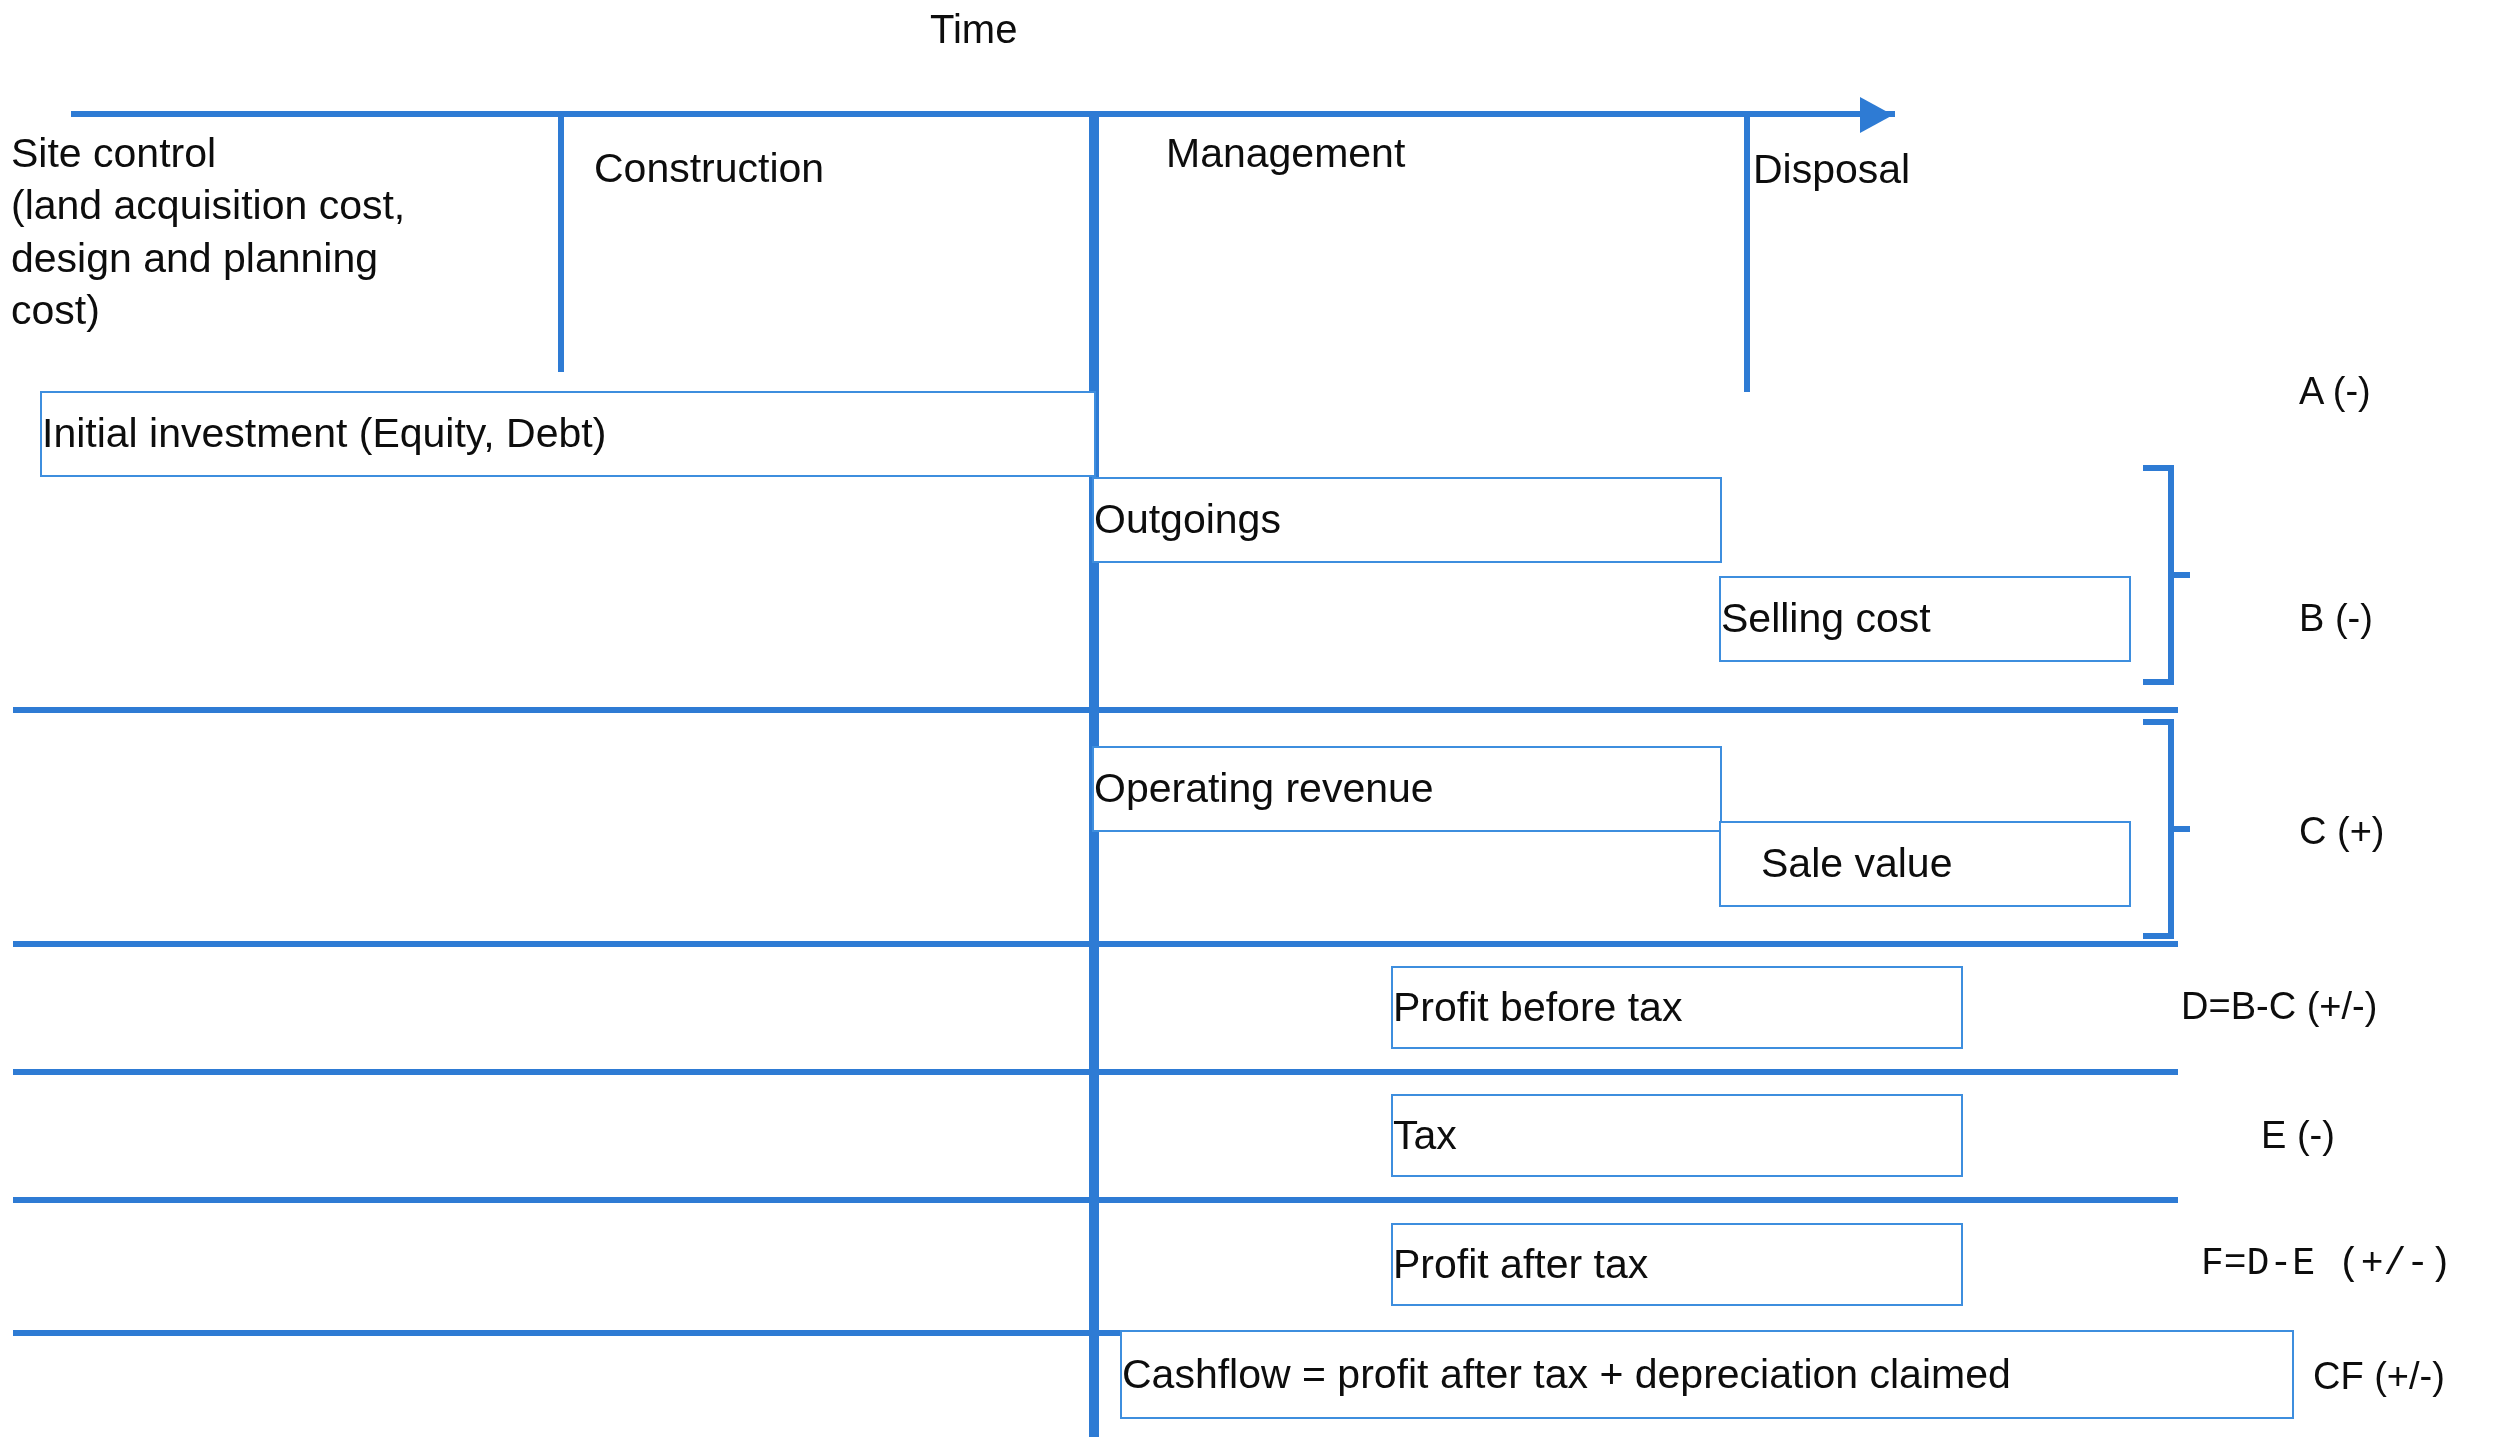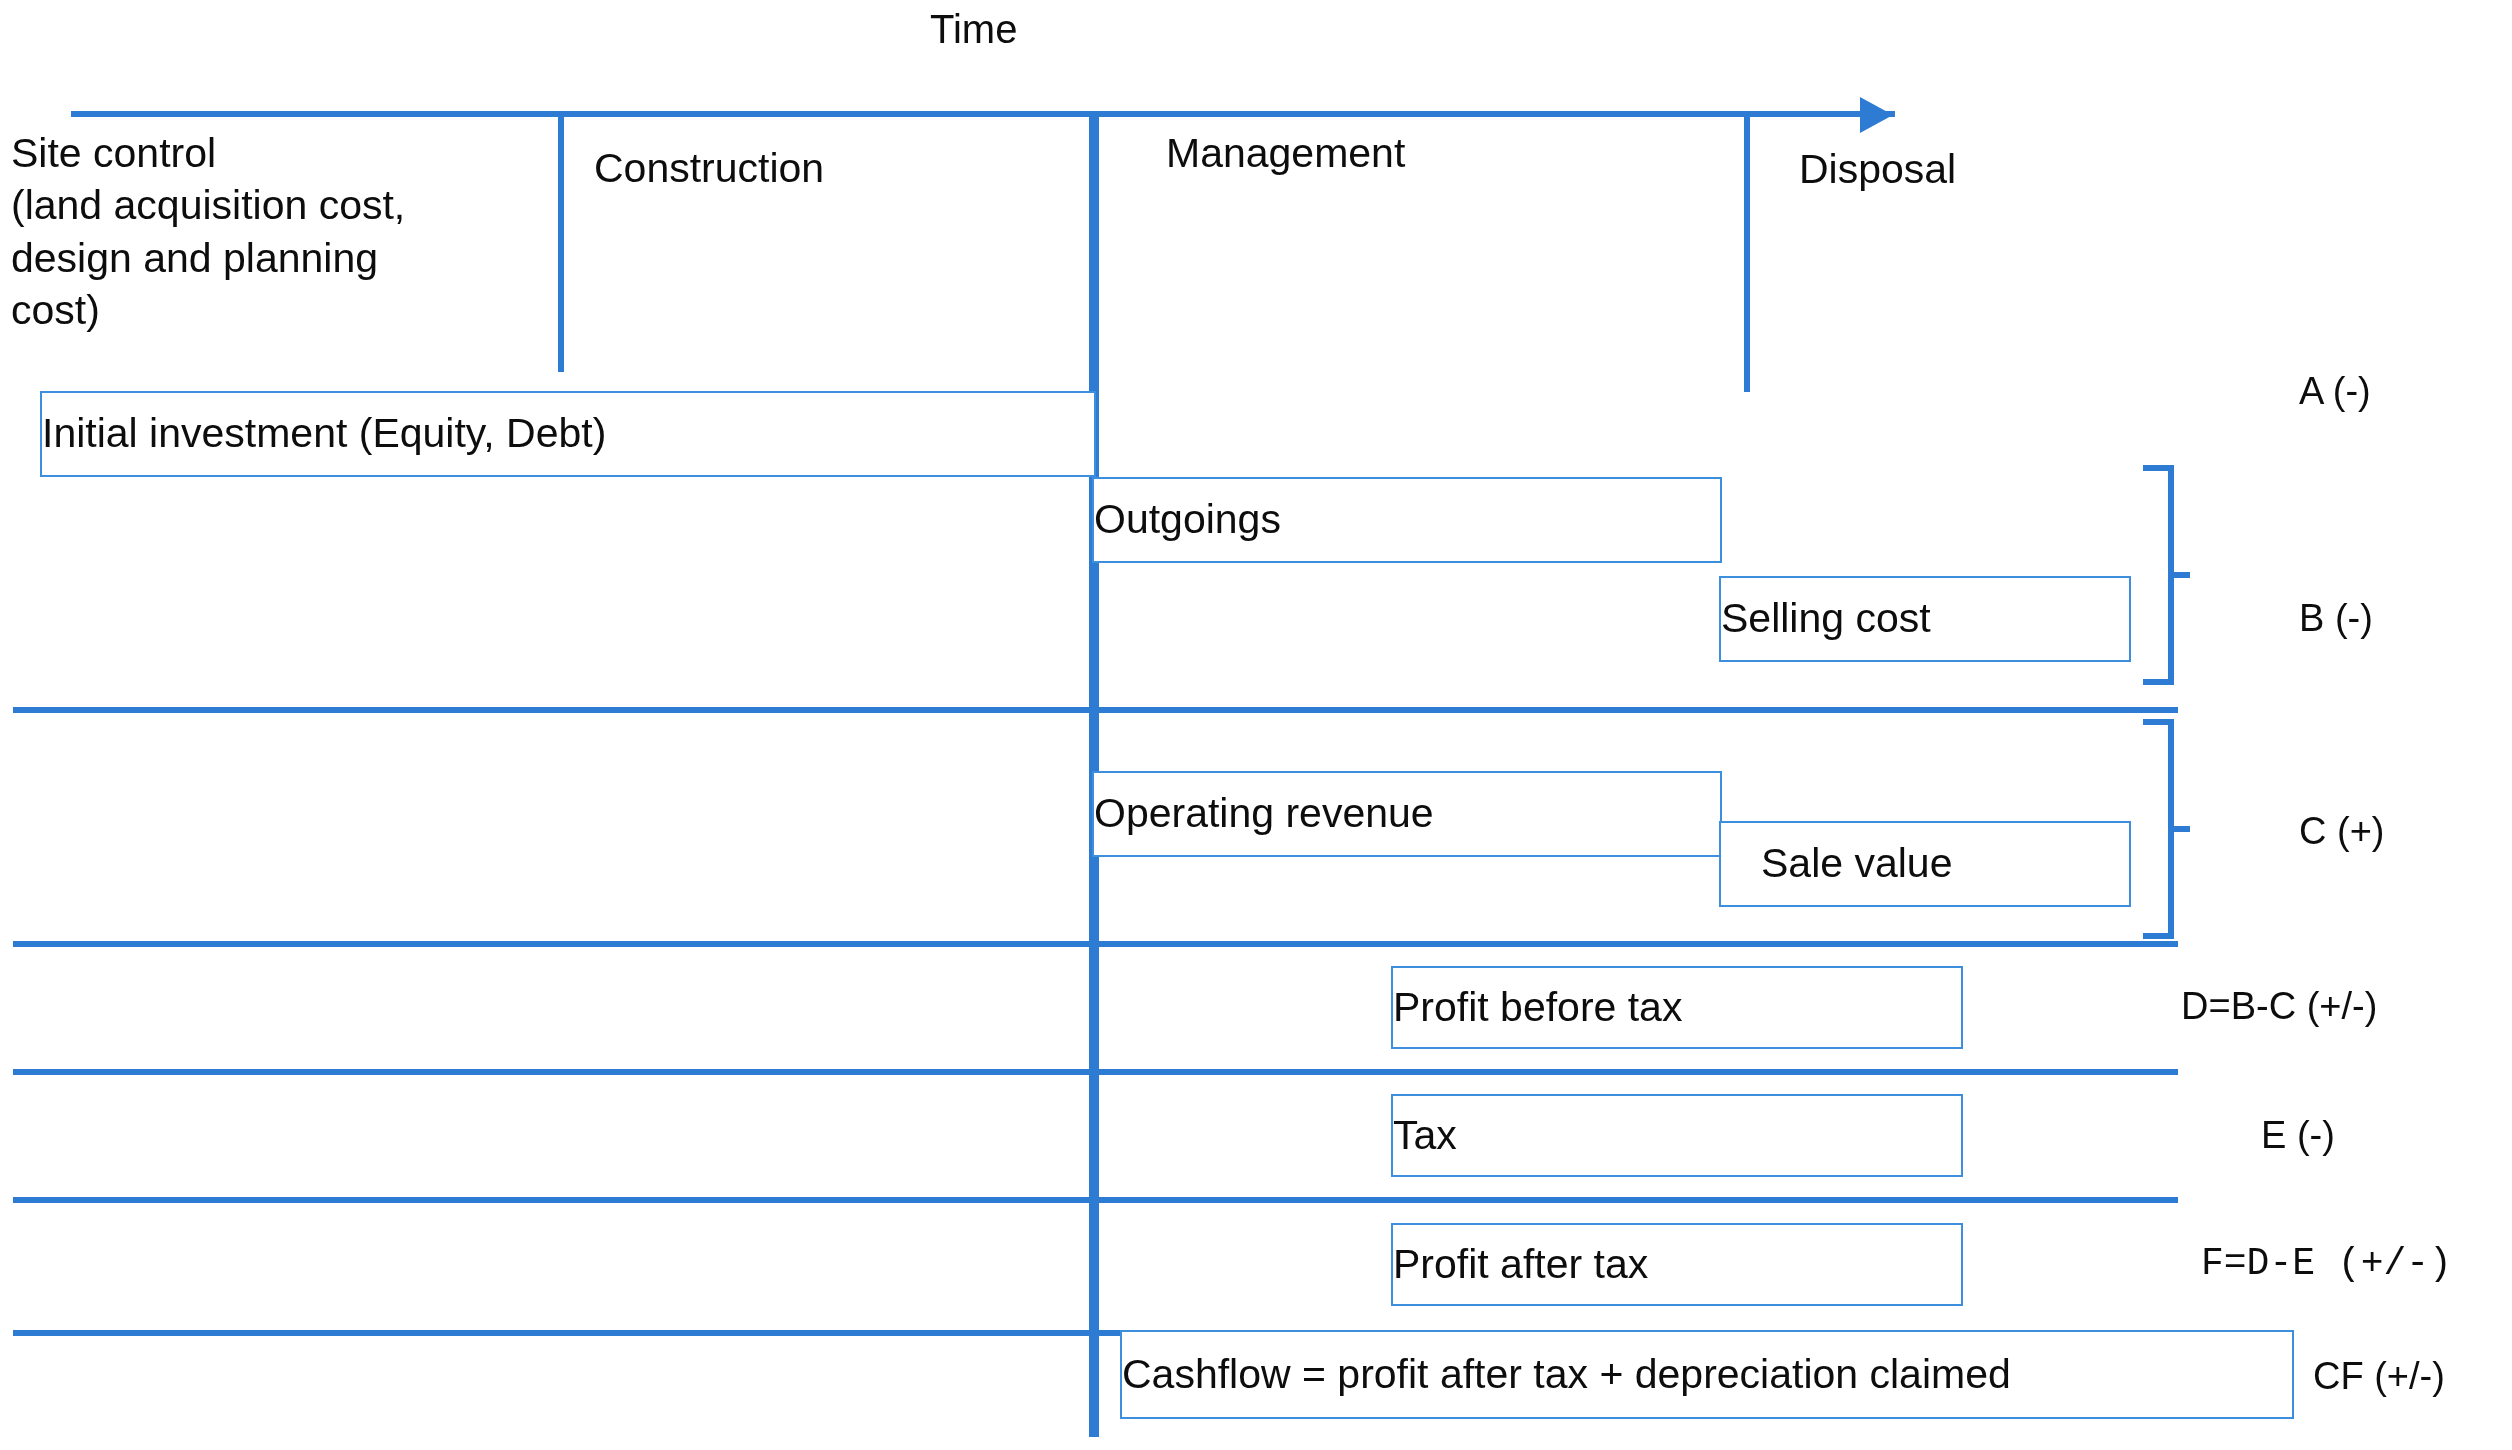--- a/index.html
+++ b/index.html
@@ -102,41 +102,41 @@
   <div class="vline" style="left:558px; top:116px; height:256px;"></div>
   <div class="vline-thick" style="left:1089px; top:116px; height:1321px;"></div>
   <div class="vline" style="left:1744px; top:116px; height:276px;"></div>
 
   <div class="phase" style="left:11px; top:127px; width:525px; white-space:pre-line;">Site control
 (land acquisition cost,
 design and planning
 cost)</div>
   <div class="phase" style="left:594px; top:142px;">Construction</div>
   <div class="phase" style="left:1166px; top:127px;">Management</div>
-  <div class="phase" style="left:1799px; top:143px;">Disposal</div>
+  <div class="phase" style="left:1753px; top:143px;">Disposal</div>
 
   <div class="box" style="left:40px; top:391px; width:1056px; height:86px;">
     <span class="box-label">Initial investment (Equity, Debt)</span>
   </div>
   <div class="rlabel" style="left:2299px; top:370px;">A (-)</div>
 
   <div class="box" style="left:1092px; top:477px; width:630px; height:86px;">
     <span class="box-label">Outgoings</span>
   </div>
   <div class="box" style="left:1719px; top:576px; width:412px; height:86px;">
     <span class="box-label">Selling cost</span>
   </div>
 
   <div class="brace" style="left:2143px; top:465px; height:220px;"></div>
   <div class="brace-nub" style="left:2172px; top:572px;"></div>
   <div class="rlabel" style="left:2299px; top:597px;">B (-)</div>
 
   <div class="hline" style="left:12.7px; top:707px; width:2165px;"></div>
 
-  <div class="box" style="left:1092px; top:771px; width:630px; height:86px;">
+  <div class="box" style="left:1092px; top:746px; width:630px; height:86px;">
     <span class="box-label">Operating revenue</span>
   </div>
   <div class="box" style="left:1719px; top:821px; width:412px; height:86px;padding-left:40px;">
     <span class="box-label">Sale value</span>
   </div>
 
   <div class="brace" style="left:2143px; top:719px; height:220px;"></div>
   <div class="brace-nub" style="left:2172px; top:826px;"></div>
   <div class="rlabel" style="left:2299px; top:810px;">C (+)</div>
 

